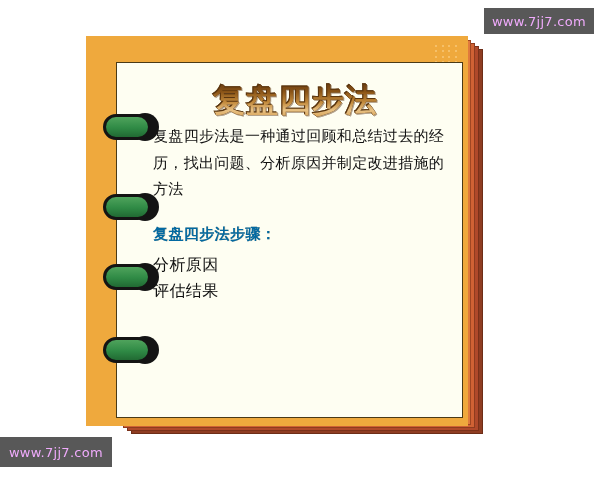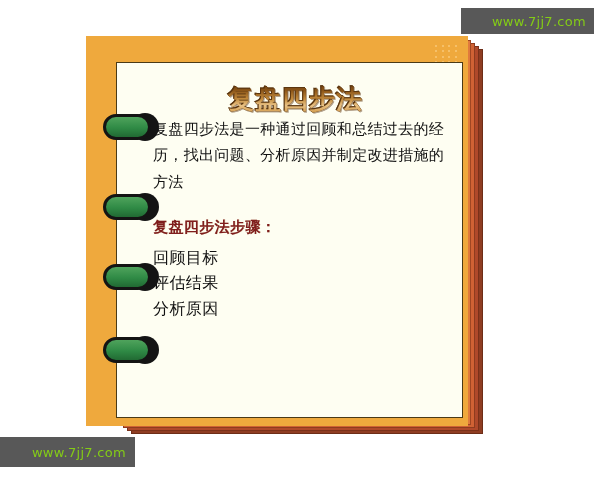--- a/index.html
+++ b/index.html
@@ -94,22 +94,22 @@
   .card-inner {
     position: absolute;
     left: 0; top: 0;
     width: 100%; height: 100%;
     box-sizing: border-box;
     padding: 14px 18px 10px 36px;
   }
 
   .title {
     text-align: center;
-    font-family: Liberation Sans, sans-serif;
-    font-size: 26px;
+    font-family: Liberation Mono, monospace;
+    font-size: 32px;
     font-weight: bold;
     letter-spacing: 1px;
     line-height: 1.25;
     margin: 6px 0 0 -6px;
     background: linear-gradient(180deg,
                 #6b3d12 0%,
                 #8a5417 22%,
                 #c28a3c 48%,
                 #e8c184 68%,
                 #d9a65c 84%,
@@ -129,21 +129,21 @@
     color: #111111;
     font-family: "DejaVu Sans", "Liberation Sans", sans-serif;
     font-size: 15px;
     line-height: 1.78;
     letter-spacing: 0.2px;
     text-align: justify;
   }
 
   .steps-heading {
     margin-top: 22px;
-    color: #7f1d1d;
+    color: #0369a1;
     font-family: "DejaVu Sans", "Liberation Sans", sans-serif;
     font-size: 15px;
     font-weight: bold;
     letter-spacing: 0.4px;
     text-shadow: 0.4px 0.4px 0 rgba(190,150,95,0.5);
   }
 
   .steps-list {
     list-style: none;
     margin: 8px 0 0 0;
@@ -177,29 +177,28 @@
     background: linear-gradient(180deg, #4fa35c 0%, #2f8a45 55%, #216a33 100%);
     border: 3px solid #141414;
     border-radius: 13px;
     box-sizing: border-box;
   }
 
   
   .watermark {
     position: absolute;
     background: #585858;
-    color: #84cc16;
+    color: #f0abfc;
     font-family: "DejaVu Sans", "Liberation Sans", sans-serif;
     font-size: 13px;
     letter-spacing: 0.3px;
     display: flex;
     align-items: center;
     justify-content: center;
     z-index: 40;
-    padding-left: 23px;
   }
   .wm-top { right: 6px; top: 8px; width: 110px; height: 26px; }
   .wm-bottom { left: 0px; top: 437px; width: 112px; height: 30px; }
 </style>
 </head>
 <body>
 
 <div id="stage">
 
   <div class="paper-stack stack-3"></div>
@@ -231,23 +230,22 @@
   <div class="card">
     <div class="card-inner">
 
       <div class="title">复盘四步法</div>
 
       <p class="body-text">复盘四步法是一种通过回顾和总结过去的经历，找出问题、分析原因并制定改进措施的方法</p>
 
       <div class="steps-heading">复盘四步法步骤：</div>
 
       <ul class="steps-list">
-        <li>回顾目标</li>
+        <li>分析原因</li>
         <li>评估结果</li>
-        <li>分析原因</li>
       </ul>
 
     </div>
   </div>
 
   <div class="clip" style="left:103px; top:114px;">
     <div class="knob"></div>
     <div class="bar"></div>
   </div>
   <div class="clip" style="left:103px; top:194px;">

